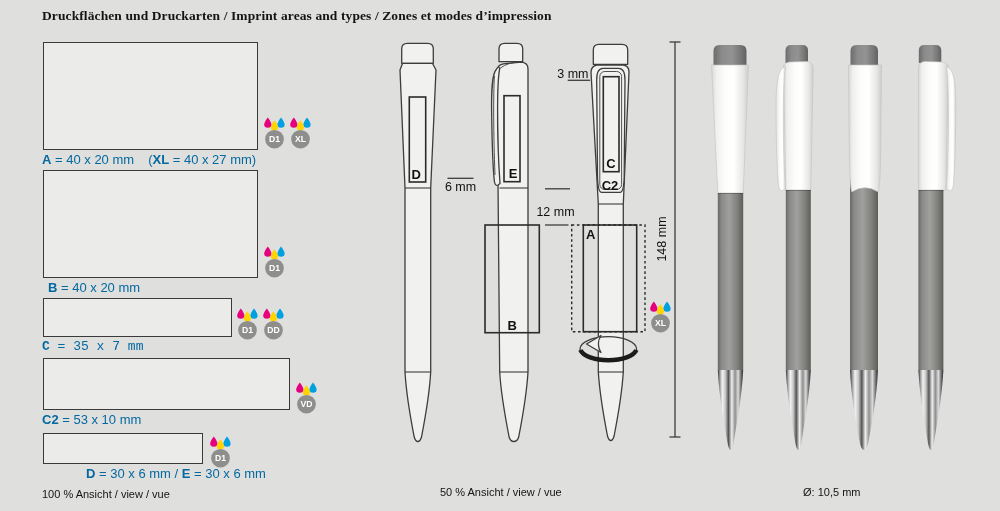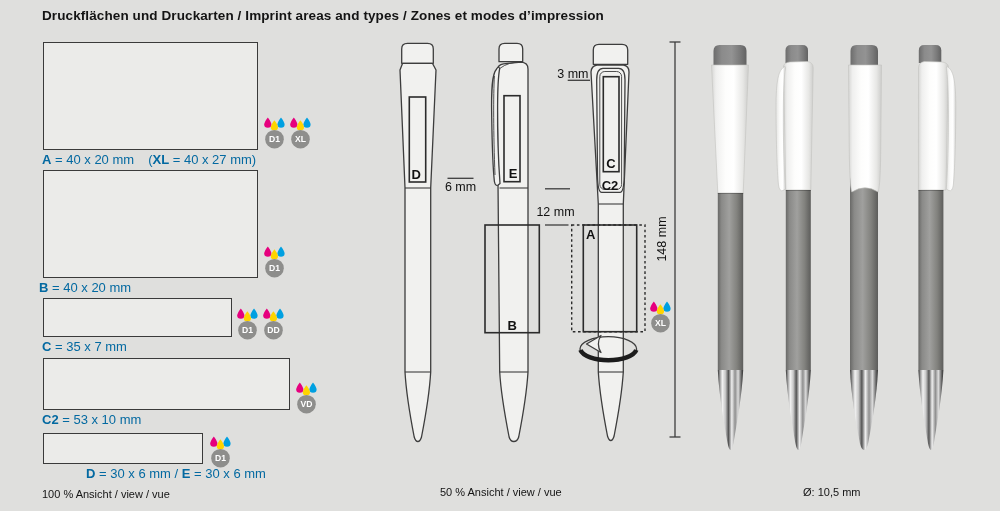--- a/index.html
+++ b/index.html
@@ -24,21 +24,21 @@
   .dim{font-family:"Liberation Sans",sans-serif;font-size:12.5px;fill:#111;}
   
   .whitebody{stroke:#c2c2c0;stroke-width:0.6;}
   .junct{stroke:rgba(40,40,40,.35);stroke-width:1;}
 </style>
 </head>
 <body>
 
 <div id="stage">
 
-  <div class="abs title" style="left:42px;top:8px;">Druckflächen und Druckarten / Imprint areas and types / Zones et modes d’impression</div>
+  <div class="abs title" style="left:42px;top:8px;font-family:Liberation Serif, serif;">Druckflächen und Druckarten / Imprint areas and types / Zones et modes d’impression</div>
 
   <div class="parea" style="left:43px;top:42px;width:215px;height:108px;"></div>
   <div class="lbl" style="left:42px;top:152px;">
     <b>A</b><span> = 40 x 20 mm</span><span class="xlnote"><span>(</span><b>XL</b><span> = 40 x 27 mm)</span></span>
   </div>
   <span class="picon" style="left:263px;top:117px;"><svg width="23" height="32" viewBox="0 0 23 32">
         <path transform="translate(1.2,0.5)" fill="#e6007e" d="M3.6,0 C3.6,0 0,4.6 0,7 a3.6,3.3 0 0 0 7.2,0 C7.2,4.6 3.6,0 3.6,0 Z"></path>
         <path transform="translate(14.4,0.5)" fill="#00a0e1" d="M3.6,0 C3.6,0 0,4.6 0,7 a3.6,3.3 0 0 0 7.2,0 C7.2,4.6 3.6,0 3.6,0 Z"></path>
         <path transform="translate(7.8,3.2)" fill="#ffd400" d="M3.6,0 C3.6,0 0,4.6 0,7 a3.6,3.3 0 0 0 7.2,0 C7.2,4.6 3.6,0 3.6,0 Z"></path>
         <circle cx="11.5" cy="22.2" r="9.3" fill="#8e8e8c"></circle>
@@ -46,33 +46,33 @@
       </svg></span>
   <span class="picon" style="left:289px;top:117px;"><svg width="23" height="32" viewBox="0 0 23 32">
         <path transform="translate(1.2,0.5)" fill="#e6007e" d="M3.6,0 C3.6,0 0,4.6 0,7 a3.6,3.3 0 0 0 7.2,0 C7.2,4.6 3.6,0 3.6,0 Z"></path>
         <path transform="translate(14.4,0.5)" fill="#00a0e1" d="M3.6,0 C3.6,0 0,4.6 0,7 a3.6,3.3 0 0 0 7.2,0 C7.2,4.6 3.6,0 3.6,0 Z"></path>
         <path transform="translate(7.8,3.2)" fill="#ffd400" d="M3.6,0 C3.6,0 0,4.6 0,7 a3.6,3.3 0 0 0 7.2,0 C7.2,4.6 3.6,0 3.6,0 Z"></path>
         <circle cx="11.5" cy="22.2" r="9.3" fill="#8e8e8c"></circle>
         <text x="11.5" y="25.4" text-anchor="middle" font-size="8.6" font-weight="bold" fill="#ffffff" font-family="Liberation Sans, sans-serif">XL</text>
       </svg></span>
 
   <div class="parea" style="left:43px;top:170px;width:215px;height:108px;"></div>
-  <div class="lbl" style="left:39px;top:280px;">
+  <div class="lbl" style="left:48px;top:280px;">
     <b>B</b><span> = 40 x 20 mm</span>
   </div>
   <span class="picon" style="left:263px;top:246px;"><svg width="23" height="32" viewBox="0 0 23 32">
         <path transform="translate(1.2,0.5)" fill="#e6007e" d="M3.6,0 C3.6,0 0,4.6 0,7 a3.6,3.3 0 0 0 7.2,0 C7.2,4.6 3.6,0 3.6,0 Z"></path>
         <path transform="translate(14.4,0.5)" fill="#00a0e1" d="M3.6,0 C3.6,0 0,4.6 0,7 a3.6,3.3 0 0 0 7.2,0 C7.2,4.6 3.6,0 3.6,0 Z"></path>
         <path transform="translate(7.8,3.2)" fill="#ffd400" d="M3.6,0 C3.6,0 0,4.6 0,7 a3.6,3.3 0 0 0 7.2,0 C7.2,4.6 3.6,0 3.6,0 Z"></path>
         <circle cx="11.5" cy="22.2" r="9.3" fill="#8e8e8c"></circle>
         <text x="11.5" y="25.4" text-anchor="middle" font-size="8.6" font-weight="bold" fill="#ffffff" font-family="Liberation Sans, sans-serif">D1</text>
       </svg></span>
 
   <div class="parea" style="left:43px;top:298px;width:189px;height:39px;"></div>
-  <div class="lbl" style="left:42px;top:339px;">
+  <div class="lbl" style="left:42px;top:339px;font-family:Liberation Mono, monospace;">
     <b>C</b><span> = 35 x 7 mm</span>
   </div>
   <span class="picon" style="left:236px;top:308px;"><svg width="23" height="32" viewBox="0 0 23 32">
         <path transform="translate(1.2,0.5)" fill="#e6007e" d="M3.6,0 C3.6,0 0,4.6 0,7 a3.6,3.3 0 0 0 7.2,0 C7.2,4.6 3.6,0 3.6,0 Z"></path>
         <path transform="translate(14.4,0.5)" fill="#00a0e1" d="M3.6,0 C3.6,0 0,4.6 0,7 a3.6,3.3 0 0 0 7.2,0 C7.2,4.6 3.6,0 3.6,0 Z"></path>
         <path transform="translate(7.8,3.2)" fill="#ffd400" d="M3.6,0 C3.6,0 0,4.6 0,7 a3.6,3.3 0 0 0 7.2,0 C7.2,4.6 3.6,0 3.6,0 Z"></path>
         <circle cx="11.5" cy="22.2" r="9.3" fill="#8e8e8c"></circle>
         <text x="11.5" y="25.4" text-anchor="middle" font-size="8.6" font-weight="bold" fill="#ffffff" font-family="Liberation Sans, sans-serif">D1</text>
       </svg></span>
   <span class="picon" style="left:262px;top:308px;"><svg width="23" height="32" viewBox="0 0 23 32">

